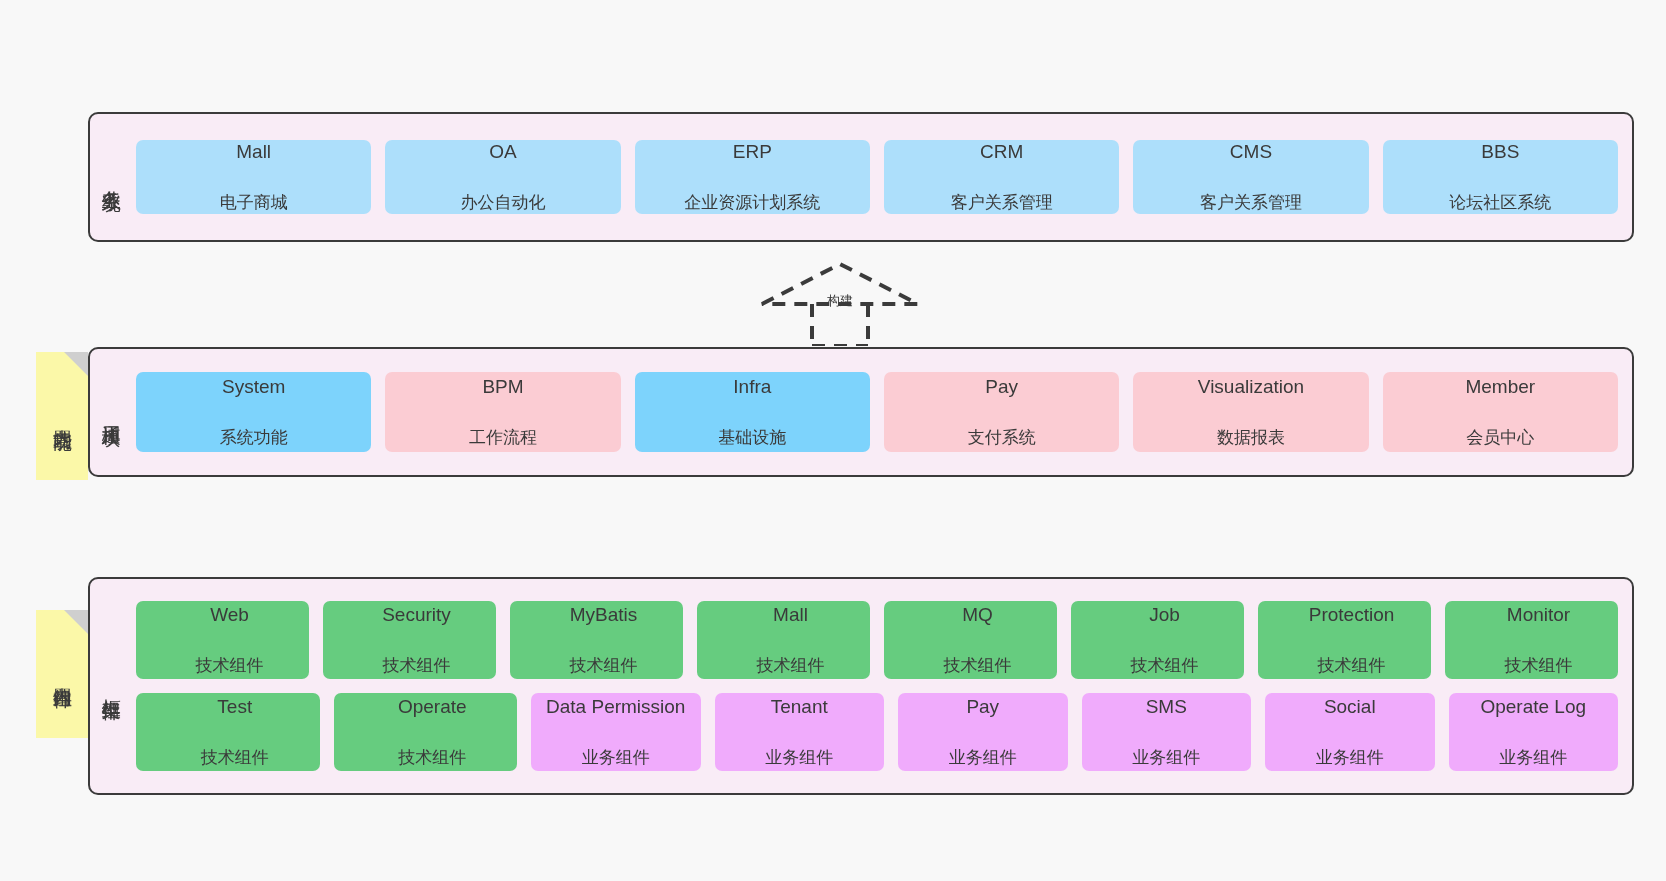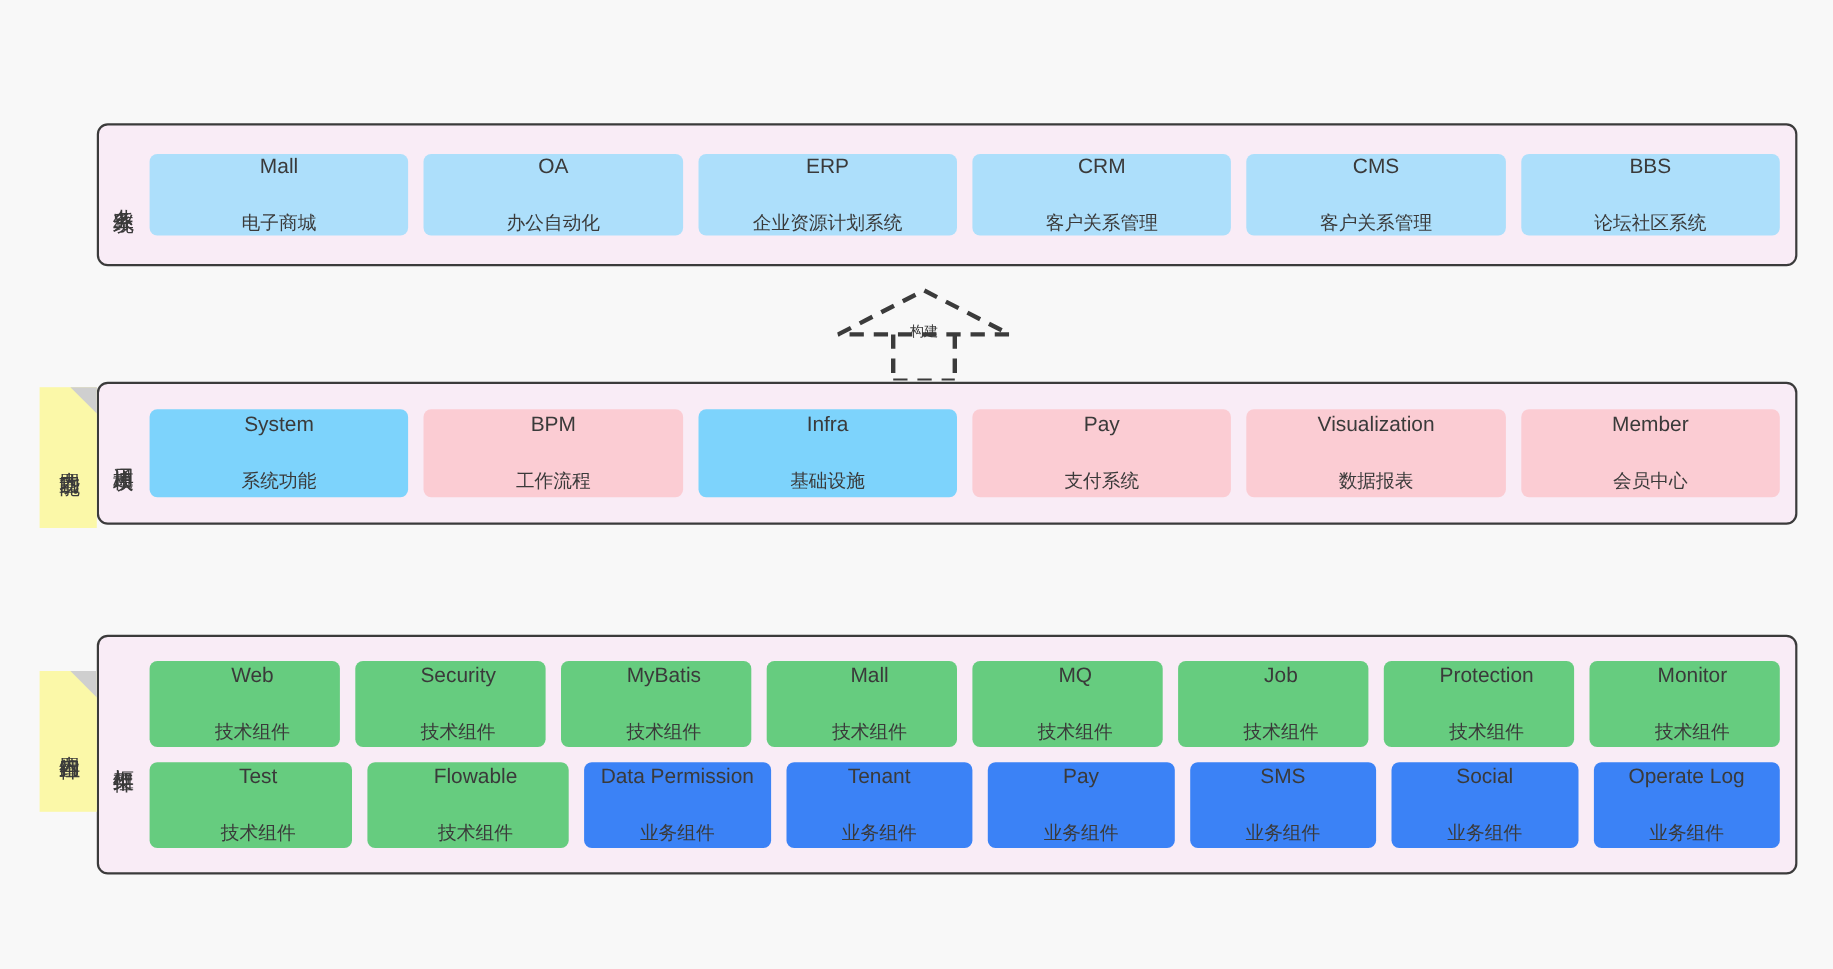--- a/index.html
+++ b/index.html
@@ -116,21 +116,21 @@
   #tier-framework {
     left: 88px;
     top: 577px;
     width: 1546px;
     height: 218px;
   }
   #tier-framework .card {
     height: 78px;
   }
   .c-green  { background: #66cc7f; padding-left: 20px; }
-  .c-lgreen { background: #3b82f6; }
+  .c-lgreen { background: #f0abfc; }
 
   
   .sticky {
     position: absolute;
     box-sizing: border-box;
     background: #fbf8a8;
     display: flex;
     align-items: center;
     justify-content: center;
     font-size: 19px;
@@ -324,21 +324,21 @@
           <span class="sub">技术组件</span>
         </div>
       </div>
 
       <div class="row">
         <div class="card c-green">
           <span class="title">Test</span>
           <span class="sub">技术组件</span>
         </div>
         <div class="card c-green">
-          <span class="title">Flowable</span>
+          <span class="title">Operate</span>
           <span class="sub">技术组件</span>
         </div>
         <div class="card c-lgreen">
           <span class="title">Data Permission</span>
           <span class="sub">业务组件</span>
         </div>
         <div class="card c-lgreen">
           <span class="title">Tenant</span>
           <span class="sub">业务组件</span>
         </div>

